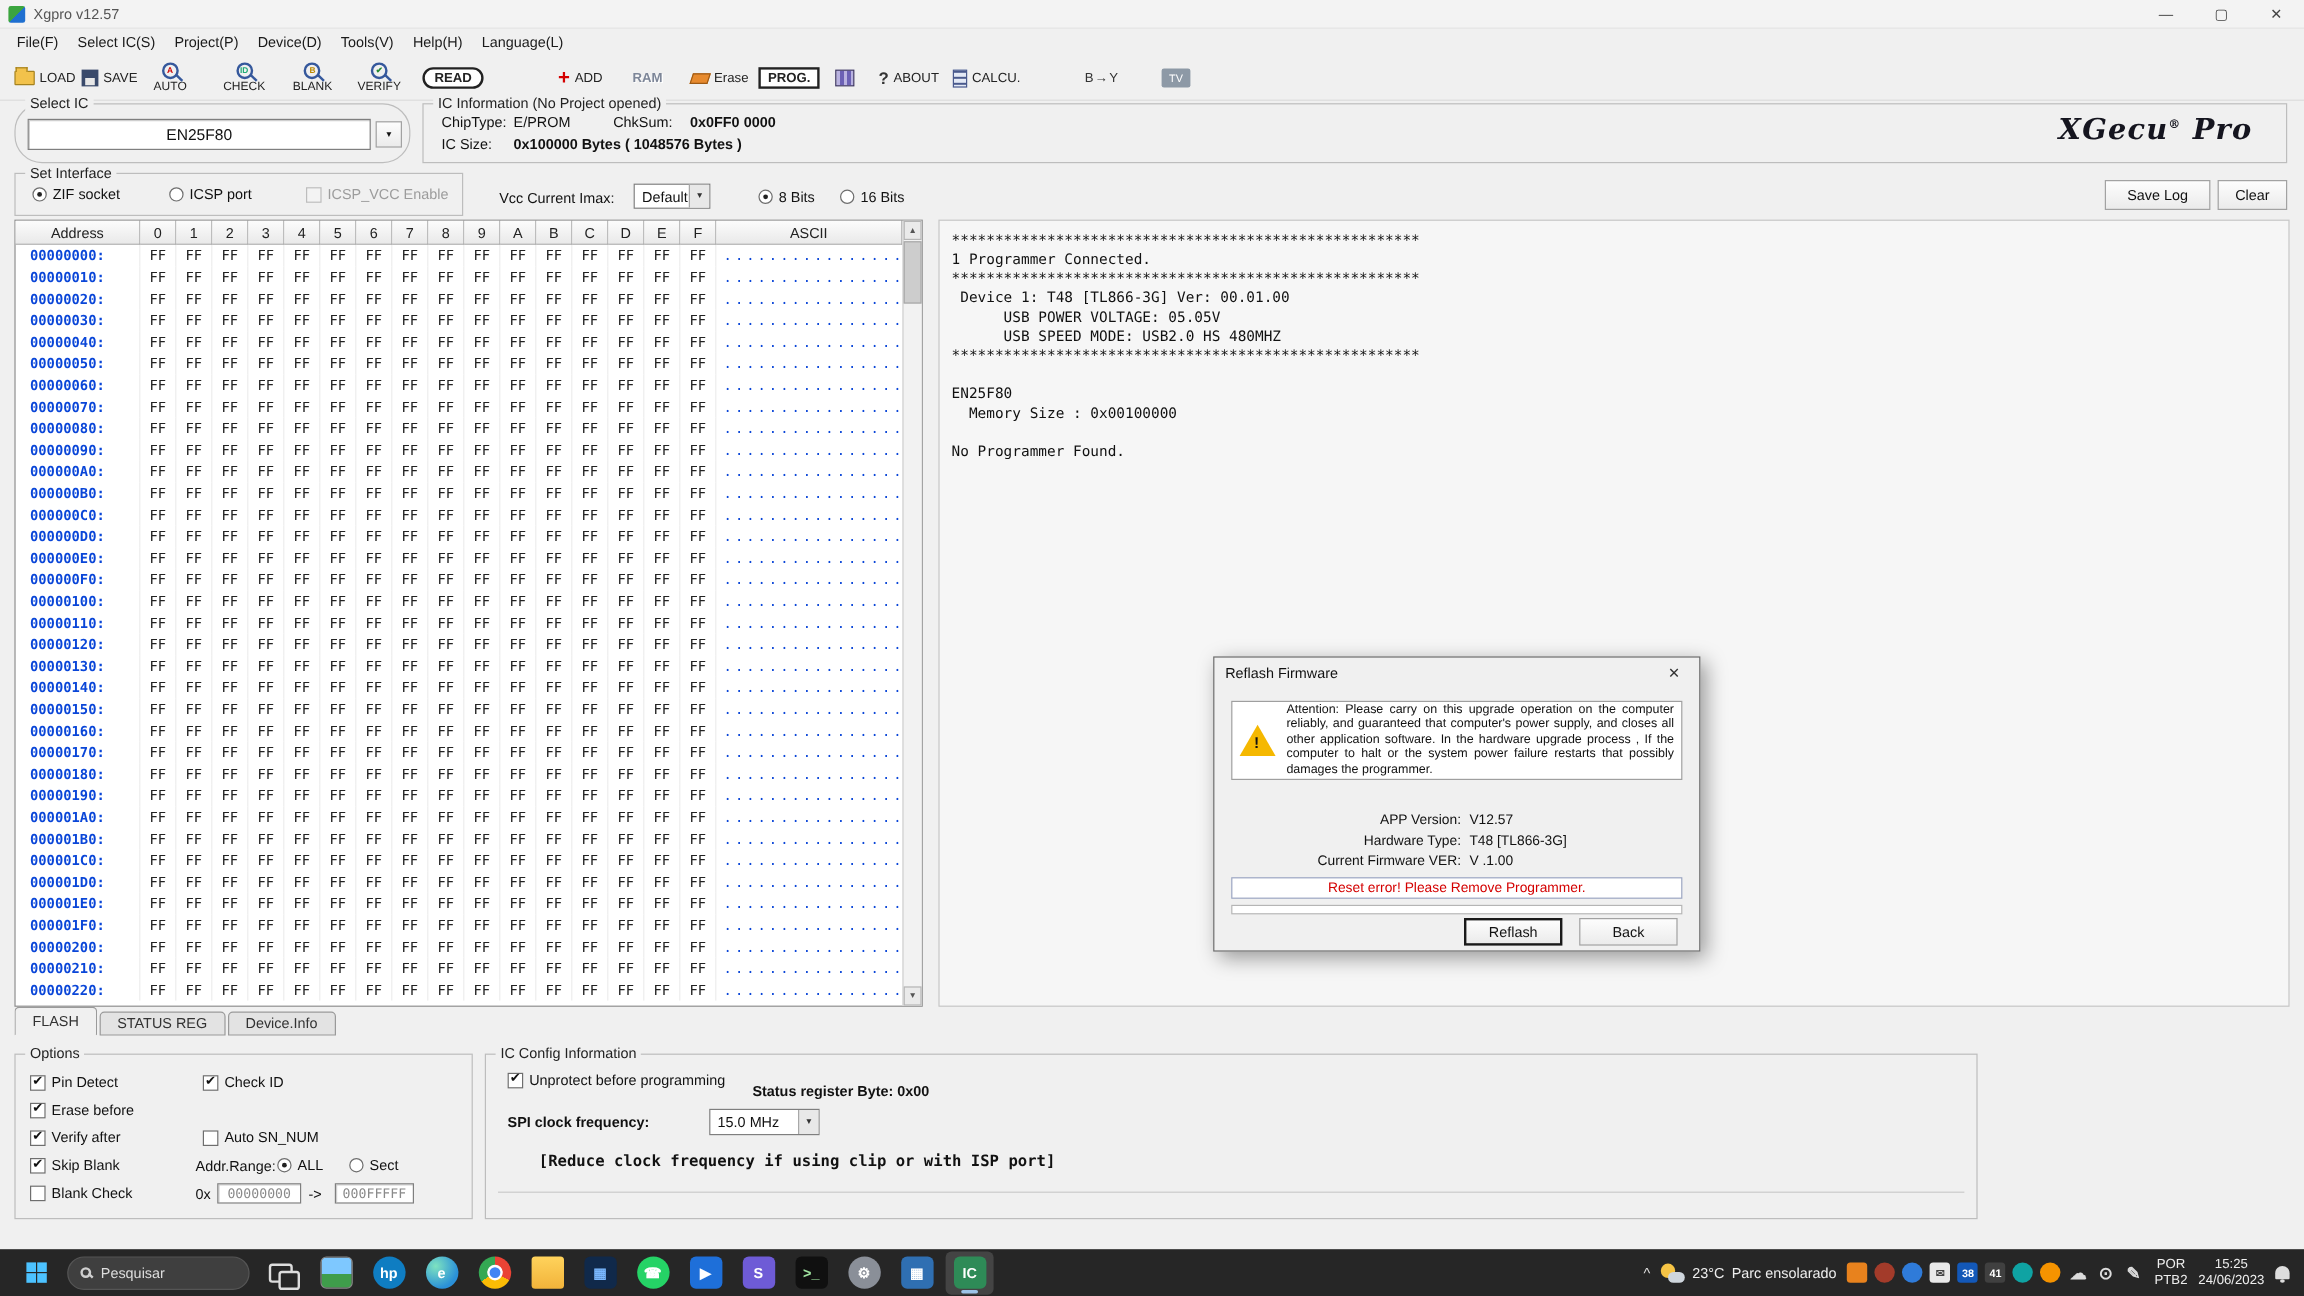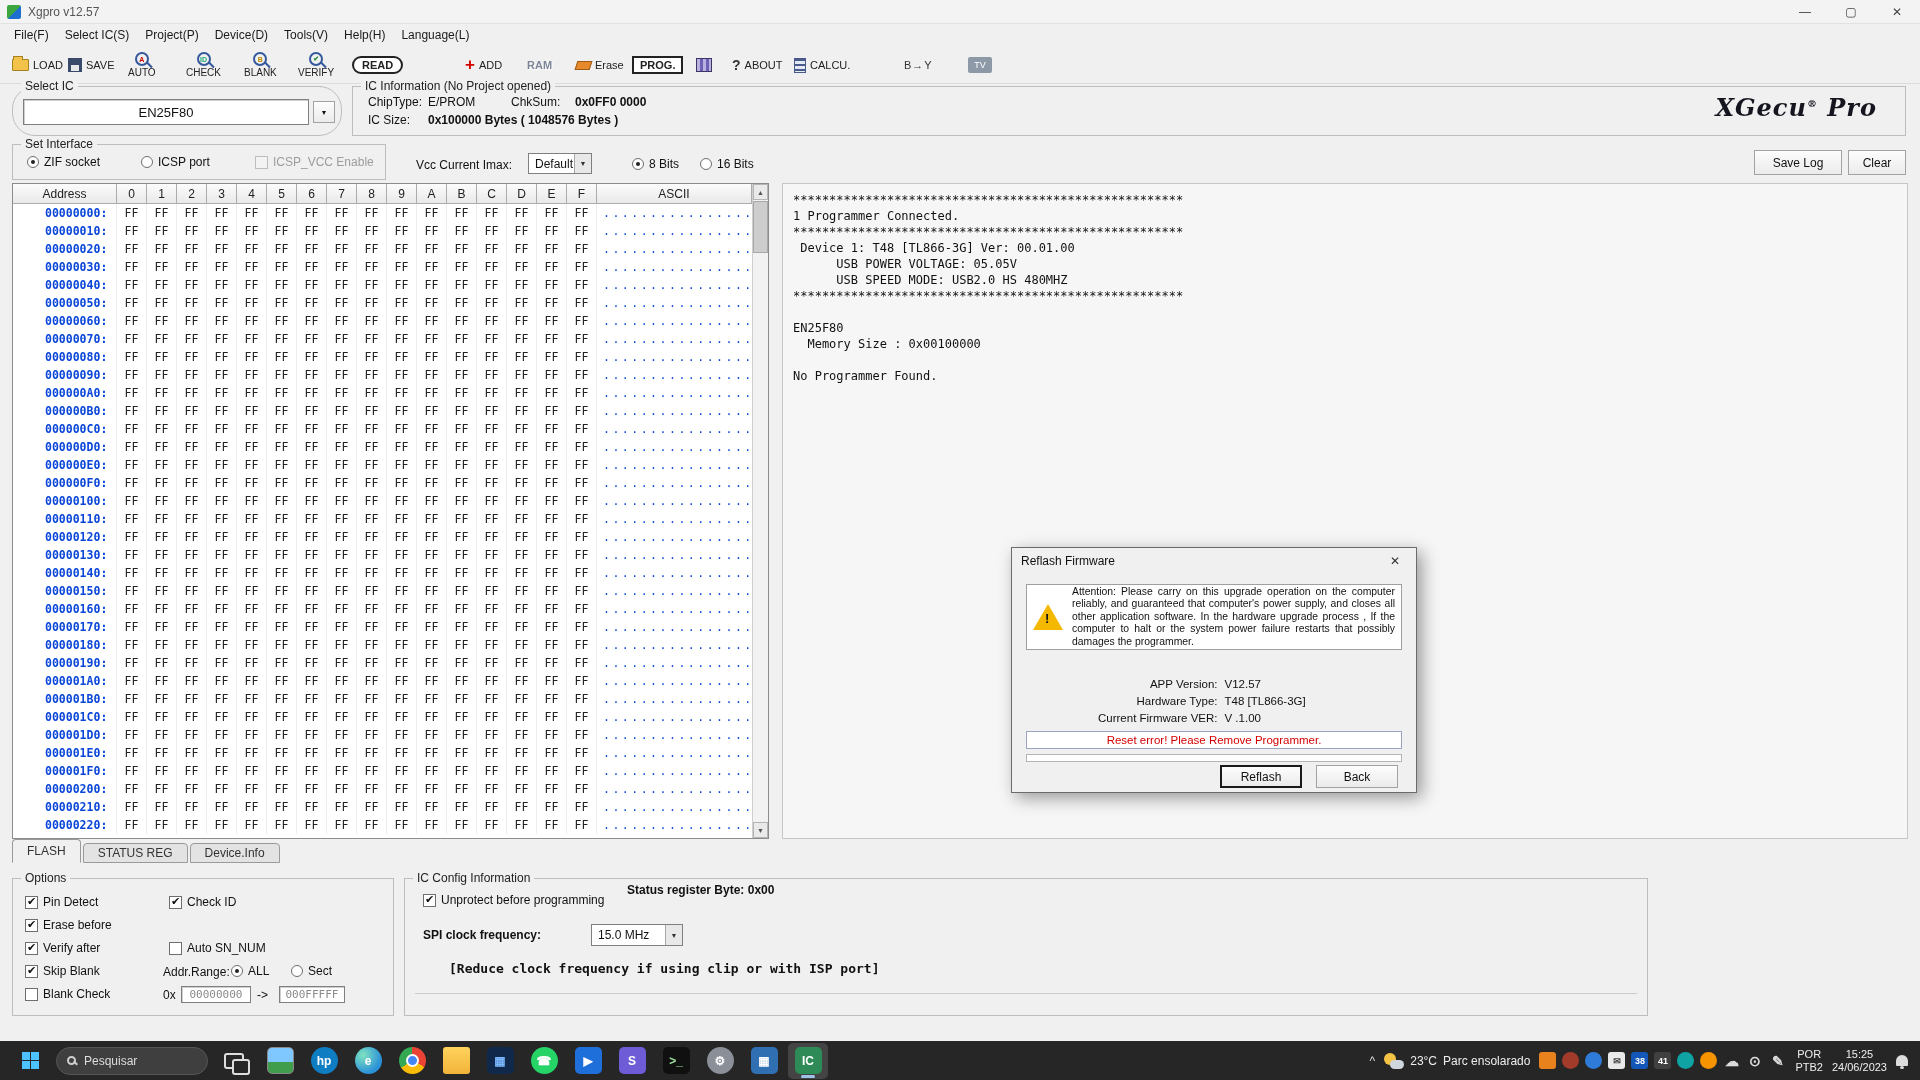--- a/index.html
+++ b/index.html
@@ -75,21 +75,21 @@
 
   
   #hexpanel{position:absolute;left:12px;top:183px;width:757px;height:656px;background:#fff;border:1px solid #8c8c8c;}
   .hhead{display:grid;grid-template-columns:104px repeat(16,30px) 1fr;width:calc(100% - 16px);}
   .hcell{height:20px;border-right:1px solid #adadad;border-bottom:1px solid #adadad;
     background:linear-gradient(#fcfcfc,#e9e9e9);display:flex;align-items:center;justify-content:center;font-size:12px;color:#222;}
   #hexbody{width:calc(100% - 16px);overflow:hidden;}
   .hrow{display:grid;grid-template-columns:104px repeat(16,30px) 1fr;height:18px;}
   .hrow .cell{border-right:1px solid #ededed;font-family:"DejaVu Sans Mono",monospace;
     font-size:11.5px;display:flex;align-items:center;}
-  .cell.addr{color:#0a46d8;font-weight:bold;padding-left:12px;margin-left:20px;}
+  .cell.addr{color:#0a46d8;font-weight:bold;padding-left:12px;}
   .cell.byte{justify-content:center;color:#222;}
   .cell.ascii{color:#0a46d8;padding-left:6px;letter-spacing:2.5px;}
   #vscroll{position:absolute;right:0;top:0;width:16px;height:654px;background:#f2f2f2;border-left:1px solid #cfcfcf;}
   .sb-btn{position:absolute;left:0;width:15px;height:16px;background:#eaeaea;border:1px solid #b5b5b5;
     display:flex;align-items:center;justify-content:center;font-size:7px;color:#555;}
   .sb-thumb{position:absolute;left:0;top:17px;width:15px;height:52px;background:#cdcdcd;border:1px solid #a8a8a8;}
 
   
   #logpanel{position:absolute;left:782px;top:183px;width:1126px;height:656px;background:#f6f6f6;
     border:1px solid #c6c6c6;padding:8px 10px;}
@@ -1098,21 +1098,21 @@
     <span class="abs" style="left:244px;top:109px;">-&gt;</span>
     <div class="range-in sunken" style="left:266px;top:107px;width:66px;">000FFFFF</div>
   </div>
 
   <div class="group" style="left:404px;top:878px;width:1244px;height:138px;">
     <span class="glabel">IC Config Information</span>
     <span class="chk on" style="left:18px;top:14px;">
       <span class="box"></span>
         <span class="lab">Unprotect before programming</span>
       </span>
-    <span class="abs" style="left:222px;top:4px;font-weight:bold;">Status register Byte: 0x00</span>
+    <span class="abs" style="left:222px;top:23px;font-weight:bold;">Status register Byte: 0x00</span>
     <span class="abs" style="left:18px;top:49px;font-weight:bold;">SPI clock frequency:</span>
     <div class="combo abs" style="left:186px;top:45px;width:92px;height:22px;">
       <span>15.0 MHz</span>
       <span class="car">▼</span>
     </div>
     <span class="abs mono-note" style="left:44px;top:82px;">[Reduce clock frequency if using clip or with ISP port]</span>
     <div class="abs" style="left:10px;right:10px;top:114px;height:1px;background:#cbcbcb;"></div>
   </div>
 
 

